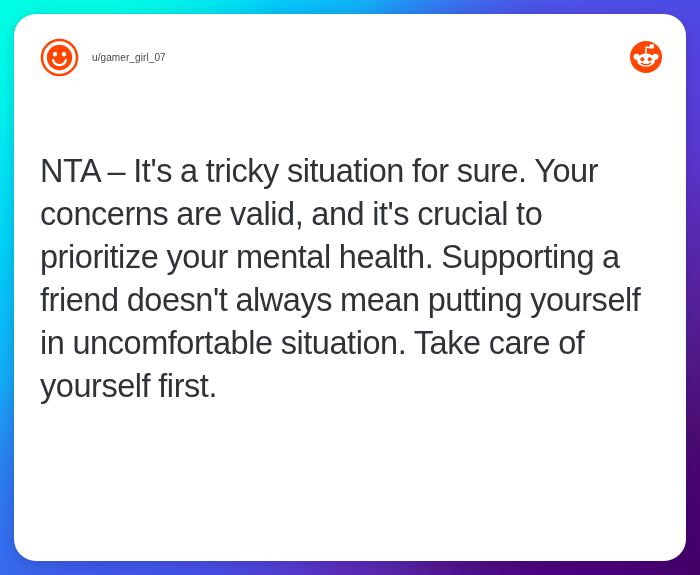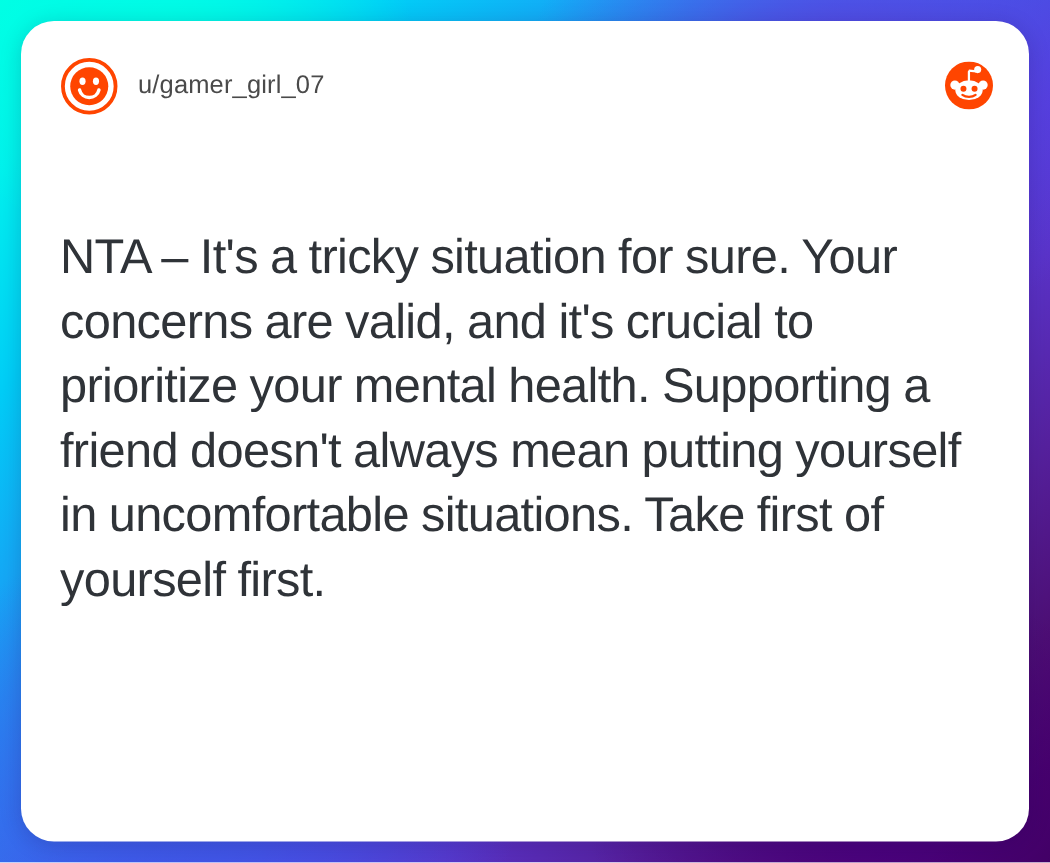--- a/index.html
+++ b/index.html
@@ -101,21 +101,21 @@
   #avatar {
     width: 39px;
     height: 39px;
     flex: 0 0 39px;
     display: block;
   }
 
   #username {
     margin-left: 13px;
     font-family: "Liberation Sans", sans-serif;
-    font-size: 17px;
+    font-size: 10px;
     font-weight: 400;
     color: #4A4A4A;
     letter-spacing: 0.1px;
     white-space: nowrap;
   }
 
   #header-spacer {
     flex: 1 1 auto;
   }
 
@@ -177,16 +177,16 @@
           <rect x="15.2" y="6.0" width="1.5" height="7.2" rx="0.75"></rect>
           <path d="M15.95 5.3 l5.2 0.6 l-0.25 1.5 l-5.2 -0.6 z"></path>
         </g>
         <circle cx="12.3" cy="18.2" r="2.0" fill="#FF4500"></circle>
         <circle cx="19.7" cy="18.2" r="2.0" fill="#FF4500"></circle>
         <path d="M11.6 22.3 a6.0 4.2 0 0 0 8.8 0" fill="none" stroke="#FF4500" stroke-width="1.5" stroke-linecap="round"></path>
       </svg>
 
     </div>
 
-    <div id="post-body">NTA – It's a tricky situation for sure. Your concerns are valid, and it's crucial to prioritize your mental health. Supporting a friend doesn't always mean putting yourself in uncomfortable situations. Take first of yourself first.</div>
+    <div id="post-body">NTA – It's a tricky situation for sure. Your concerns are valid, and it's crucial to prioritize your mental health. Supporting a friend doesn't always mean putting yourself in uncomfortable situation. Take care of yourself first.</div>
 
   </div>
 </div>
 
 </body></html>

